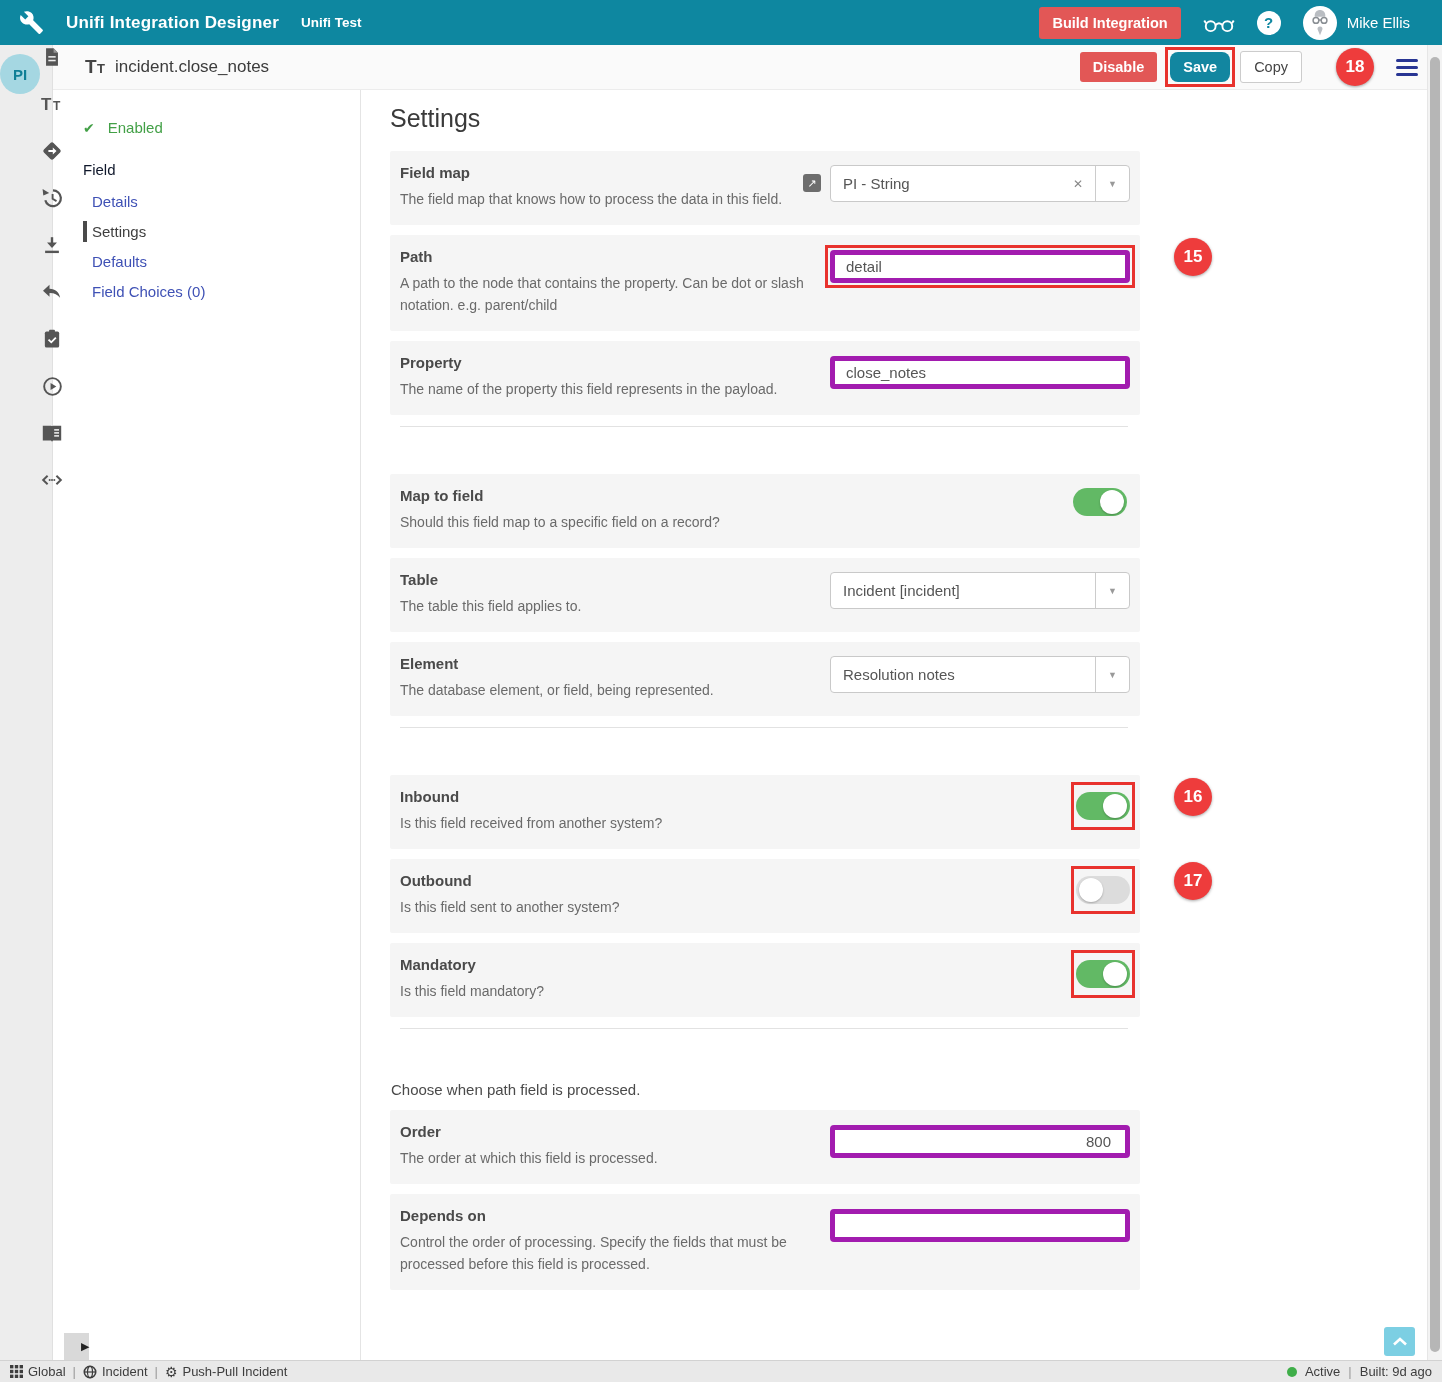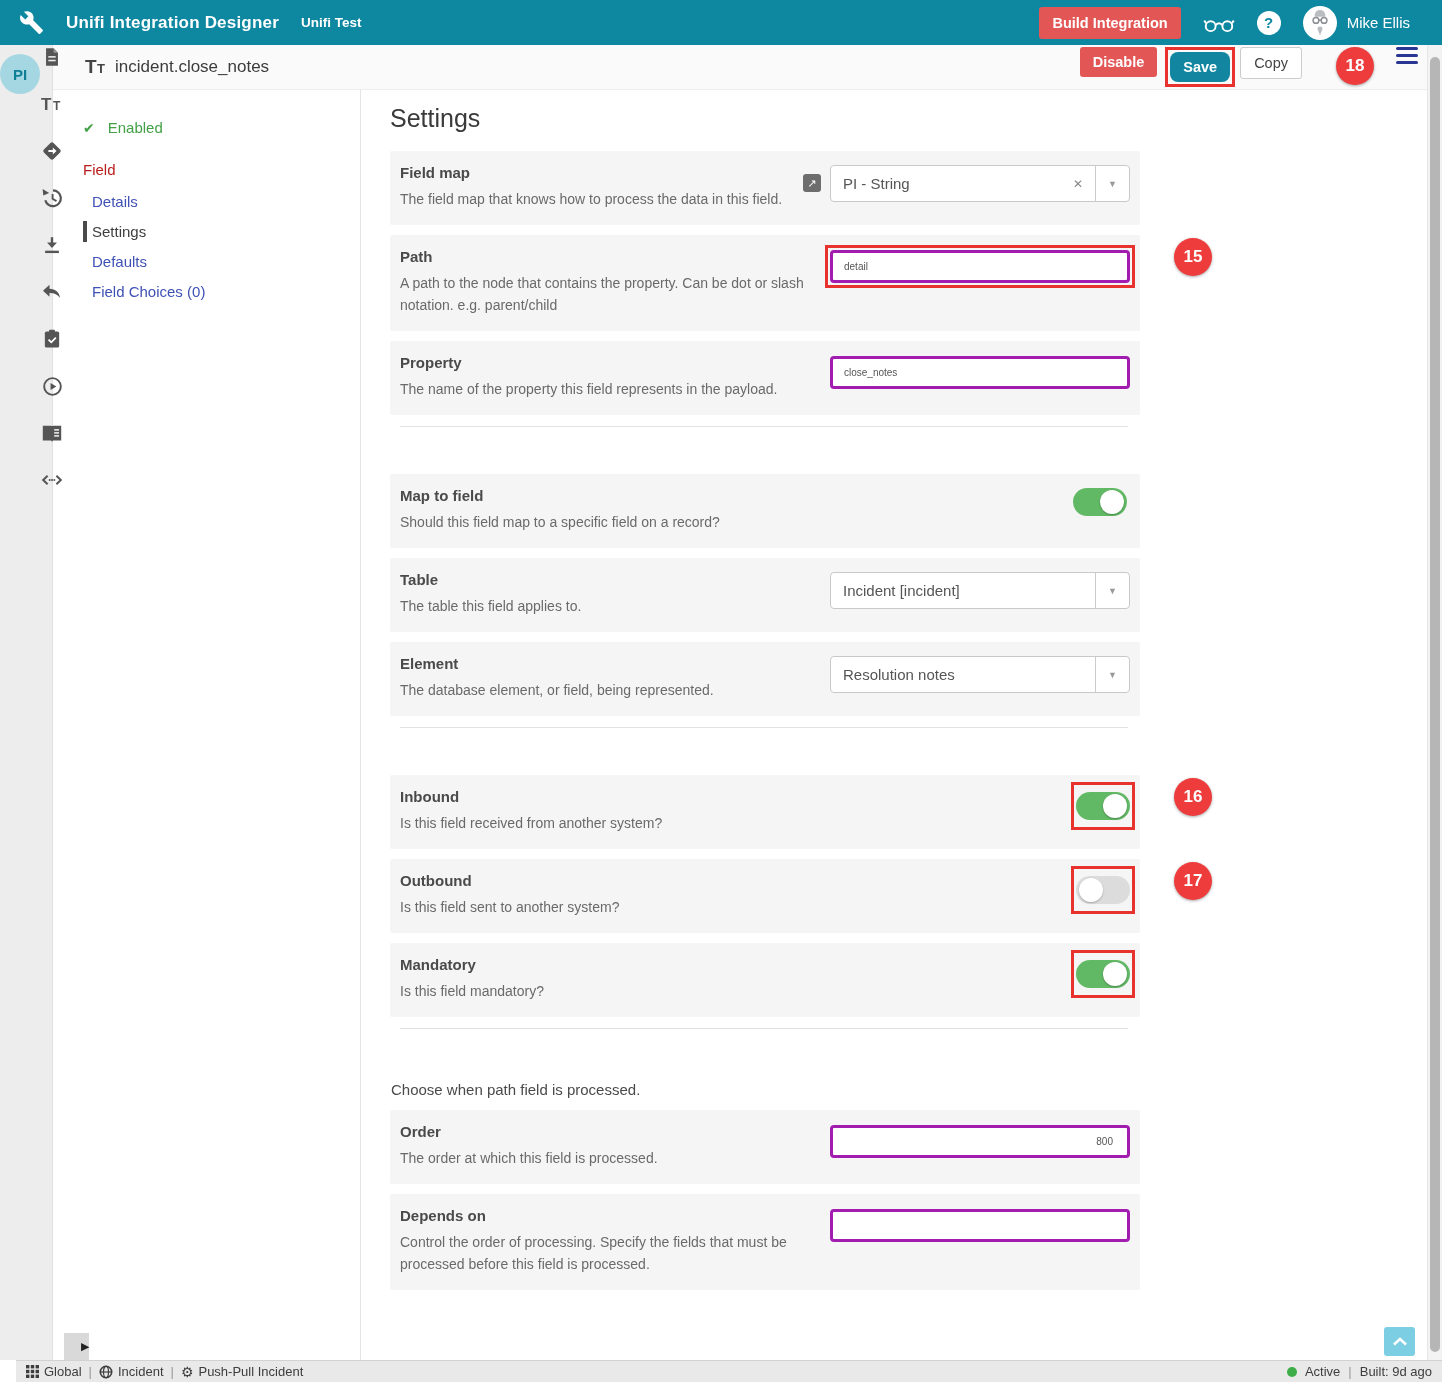--- a/index.html
+++ b/index.html
@@ -15,21 +15,21 @@
   .build-btn { background:#e25756; color:#fff; border:none; border-radius:3px; font-family:inherit; font-size:14.5px; font-weight:bold; padding:8px 13px; cursor:pointer; }
   .help-circle { width:24px; height:24px; border-radius:50%; background:#fff; color:#0e87a0; font-size:15px; font-weight:bold; display:flex; align-items:center; justify-content:center; }
   .user { display:flex; align-items:center; gap:10px; font-size:15px; }
 
   
   .titlebar { position:absolute; left:53px; top:45px; right:0; height:45px; background:#fafafa; border-bottom:1px solid #ececec; display:flex; align-items:center; padding:0 24px 0 32px; z-index:3; }
   .tricon { display:flex; align-items:baseline; color:#444; font-weight:bold; }
   .tricon .t-big { font-size:19px; }
   .tricon .t-small { font-size:13px; margin-left:0.5px; }
   .record-title { font-size:17px; color:#3c3c3c; margin-left:10px; }
-  .titlebar-right { margin-left:auto; display:flex; align-items:flex-start; }
+  .titlebar-right { margin-left:auto; display:flex; align-items:center; }
   .btn { font-family:inherit; font-size:14.5px; padding:7px 13px; border-radius:3px; border:none; cursor:pointer; }
   .btn-disable { background:#e25756; color:#fff; font-weight:bold; }
   .save-wrap { border:3px solid #e8322d; padding:2px; margin-left:8px; display:inline-flex; }
   .btn-save { background:#1286a0; color:#fff; font-weight:bold; border-radius:8px; }
   .btn-copy { background:#fff; color:#444; border:1px solid #ccc; margin-left:5px; }
   .badge { width:38px; height:38px; border-radius:50%; background:#ee3c3c; color:#fff; font-size:17px; font-weight:bold; display:flex; align-items:center; justify-content:center; box-shadow:0 1px 3px rgba(0,0,0,.35); }
   .badge-18 { margin-left:34px; }
   .hamburger { width:22px; margin-left:22px; display:flex; flex-direction:column; gap:4px; cursor:pointer; }
   .hamburger span { display:block; height:3px; border-radius:2px; background:#283593; }
 
@@ -37,58 +37,58 @@
   .rail { position:absolute; left:0; top:45px; bottom:22px; width:53px; background:#ededed; border-right:1px solid #e0e0e0; display:flex; flex-direction:row; align-items:flex-start; z-index:4; }
   .rail-avatar { width:40px; height:40px; border-radius:50%; background:#a5d7e2; color:#0f7f96; font-weight:bold; font-size:15px; display:flex; align-items:center; justify-content:center; margin-top:9px; margin-bottom:30px; flex:none; }
   .rail-icons { display:flex; flex-direction:column; gap:23px; align-items:center; }
   .rail-icon { width:24px; height:24px; display:flex; align-items:center; justify-content:center; cursor:pointer; }
   .rail-expand { margin-top:auto; height:27px; width:53px; background:#d9d9d9; display:flex; align-items:center; padding-left:17px; cursor:pointer; font-size:11px; color:#222; }
 
   
   .nav { position:absolute; left:53px; top:90px; bottom:22px; width:308px; background:#fff; border-right:1px solid #e4e4e4; padding:29px 0 0 30px; }
   .nav-enabled { display:flex; align-items:center; gap:13px; color:#43a047; font-size:15px; margin-bottom:25px; }
   .nav-check { font-size:14px; }
-  .nav-section { color:#b91c1c; font-size:15px; margin-bottom:15px; }
+  .nav-section { color:#0f172a; font-size:15px; margin-bottom:15px; }
   .nav-items { display:flex; flex-direction:column; gap:12px; }
   .nav-item { position:relative; color:#3f51b5; font-size:15px; padding-left:9px; cursor:pointer; line-height:18px; }
   .nav-item.active { color:#3e3e3e; cursor:default; }
   .nav-item.active::before { content:""; position:absolute; left:0; top:-2px; width:4px; height:21px; background:#4a4a4a; }
 
   
   .content { position:absolute; left:361px; top:90px; right:15px; bottom:22px; background:#fff; padding:14px 0 0 29px; }
   .content h1 { font-size:25px; font-weight:400; color:#3a3a3a; margin-bottom:18px; }
   .rows { width:750px; position:relative; }
   .row { background:#f5f5f5; border-radius:2px; display:flex; justify-content:space-between; padding:13px 10px 15px; margin-bottom:10px; position:relative; }
   .row-left { width:430px; }
   .row-label { font-size:15px; font-weight:bold; color:#4a4a4a; margin-bottom:7px; }
   .row-desc { font-size:14px; color:#6a6a6a; line-height:22px; }
   .row-ctrl { width:300px; position:relative; display:flex; justify-content:flex-end; align-items:flex-start; }
   .ref-icon { position:absolute; left:-27px; top:10px; width:18px; height:18px; background:#6d6d6d; border-radius:3px; color:#fff; font-size:11px; display:flex; align-items:center; justify-content:center; cursor:pointer; }
   .select { width:100%; height:37px; background:#fff; border:1px solid #c9c9c9; border-radius:4px; display:flex; align-items:center; margin-top:1px; cursor:pointer; }
   .select-val { flex:1; padding:0 12px; font-size:15px; color:#555; white-space:nowrap; overflow:hidden; }
   .select-clear { padding:0 12px; color:#888; font-size:12px; cursor:pointer; }
   .select-caret { width:34px; align-self:stretch; border-left:1px solid #ccc; display:flex; align-items:center; justify-content:center; color:#999; font-size:9px; }
-  .tinput { width:100%; height:33px; border:3px solid #a21caf; border-radius:4px; padding:0 11px; font-size:10px; color:#555; font-family:inherit; background:#fff; margin-top:2px; outline:none; }
+  .tinput { width:100%; height:33px; border:5px solid #a21caf; border-radius:4px; padding:0 11px; font-size:15px; color:#555; font-family:inherit; background:#fff; margin-top:2px; outline:none; }
   .tinput.rt { text-align:right; padding-right:14px; }
   .hl-input { width:calc(100% + 10px); margin:-3px -5px 0; border:3px solid #e8322d; padding:2px; }
   .hl-input .tinput { margin-top:0; }
   .toggle { width:54px; height:28px; border-radius:14px; position:relative; flex:none; cursor:pointer; }
   .toggle.on { background:#62b965; }
   .toggle.off { background:#dcdcdc; }
   .knob { position:absolute; top:2px; width:24px; height:24px; border-radius:50%; background:#fff; box-shadow:0 1px 2px rgba(0,0,0,.25); }
   .toggle.on .knob { right:3px; }
   .toggle.off .knob { left:3px; }
   .toggle.plain { margin-right:3px; margin-top:1px; }
   .hl-toggle { border:3px solid #e8322d; padding:7px 2px; margin:-6px -5px 0 0; }
   .row-badge { position:absolute; right:-72px; top:3px; }
   .divider { height:1px; background:#e2e2e2; margin:11px 12px 47px 10px; }
   .note { font-size:15px; color:#4a4a4a; margin:0 0 12px 1px; padding-top:5px; }
 
   
-  .statusbar { position:absolute; left:16px; right:0; bottom:0; height:22px; background:#e9e9e9; border-top:1px solid #d2d2d2; display:flex; align-items:center; padding:0 10px; font-size:13px; color:#3d3d3d; z-index:7;gap:32px; }
+  .statusbar { position:absolute; left:0; right:0; bottom:0; height:22px; background:#e9e9e9; border-top:1px solid #d2d2d2; display:flex; align-items:center; padding:0 10px; font-size:13px; color:#3d3d3d; z-index:7;gap:32px; }
   .sb-left { display:flex; align-items:center; gap:7px; }
   .sb-item { display:flex; align-items:center; gap:5px; cursor:pointer; }
   .sb-sep { color:#9a9a9a; }
   .sb-right { margin-left:auto; display:flex; align-items:center; gap:8px; }
   .sb-dot { width:10px; height:10px; border-radius:50%; background:#3fae49; }
   .gear-glyph { font-size:14px; line-height:1; }
 
   
   .scrollbar { position:absolute; right:0; top:45px; bottom:22px; width:15px; background:#f3f3f3; border-left:1px solid #e6e6e6; z-index:5; }
   .scroll-thumb { position:absolute; left:2px; right:2px; top:12px; bottom:8px; background:#b6b6b6; border-radius:6px; }

